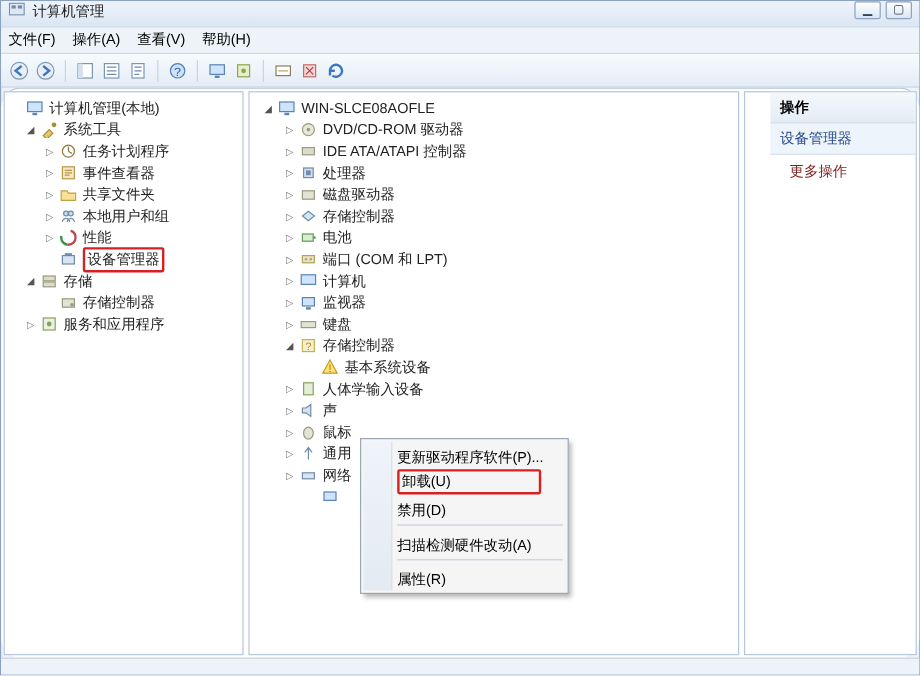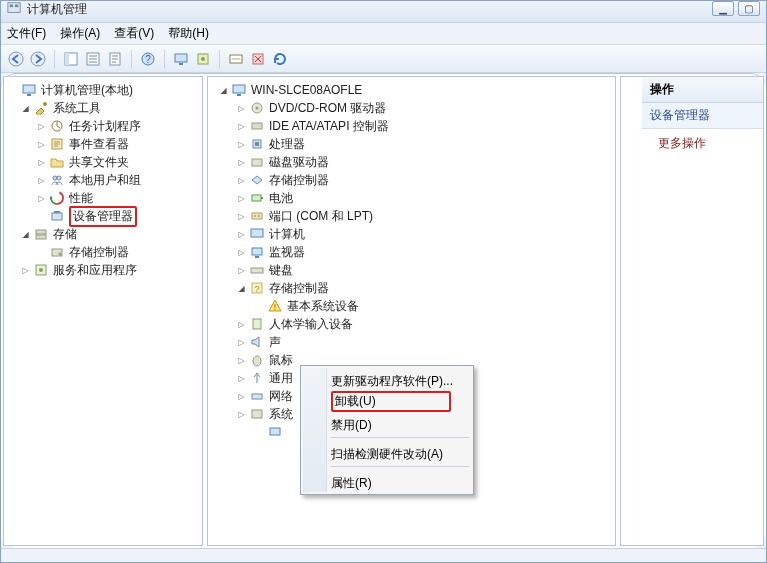--- a/index.html
+++ b/index.html
@@ -555,29 +555,20 @@
         <div class="node" style="padding-left:26px">
             <span class="tw col"></span>
             <span class="ico">
               <svg width="14" height="14">
                 <rect x="2" y="5" width="10" height="5" fill="#d7e5f2" stroke="#6f8bad"></rect>
               </svg>
             </span>
             <span class="lbl">网络</span>
           </div>
 
-        <div class="node" style="padding-left:26px">
-            <span class="tw col"></span>
-            <span class="ico">
-              <svg width="14" height="14">
-                <rect x="2" y="3" width="10" height="8" fill="#e2e2d5" stroke="#9a9a80"></rect>
-              </svg>
-            </span>
-            <span class="lbl">系统</span>
-          </div>
 
 
         <div class="node" style="padding-left:44px">
             <span class="tw none"></span>
             <span class="ico">
               <svg width="14" height="14">
                 <rect x="2" y="3" width="10" height="7" fill="#cde4fa" stroke="#5b83b3"></rect>
               </svg>
             </span>
           </div>

